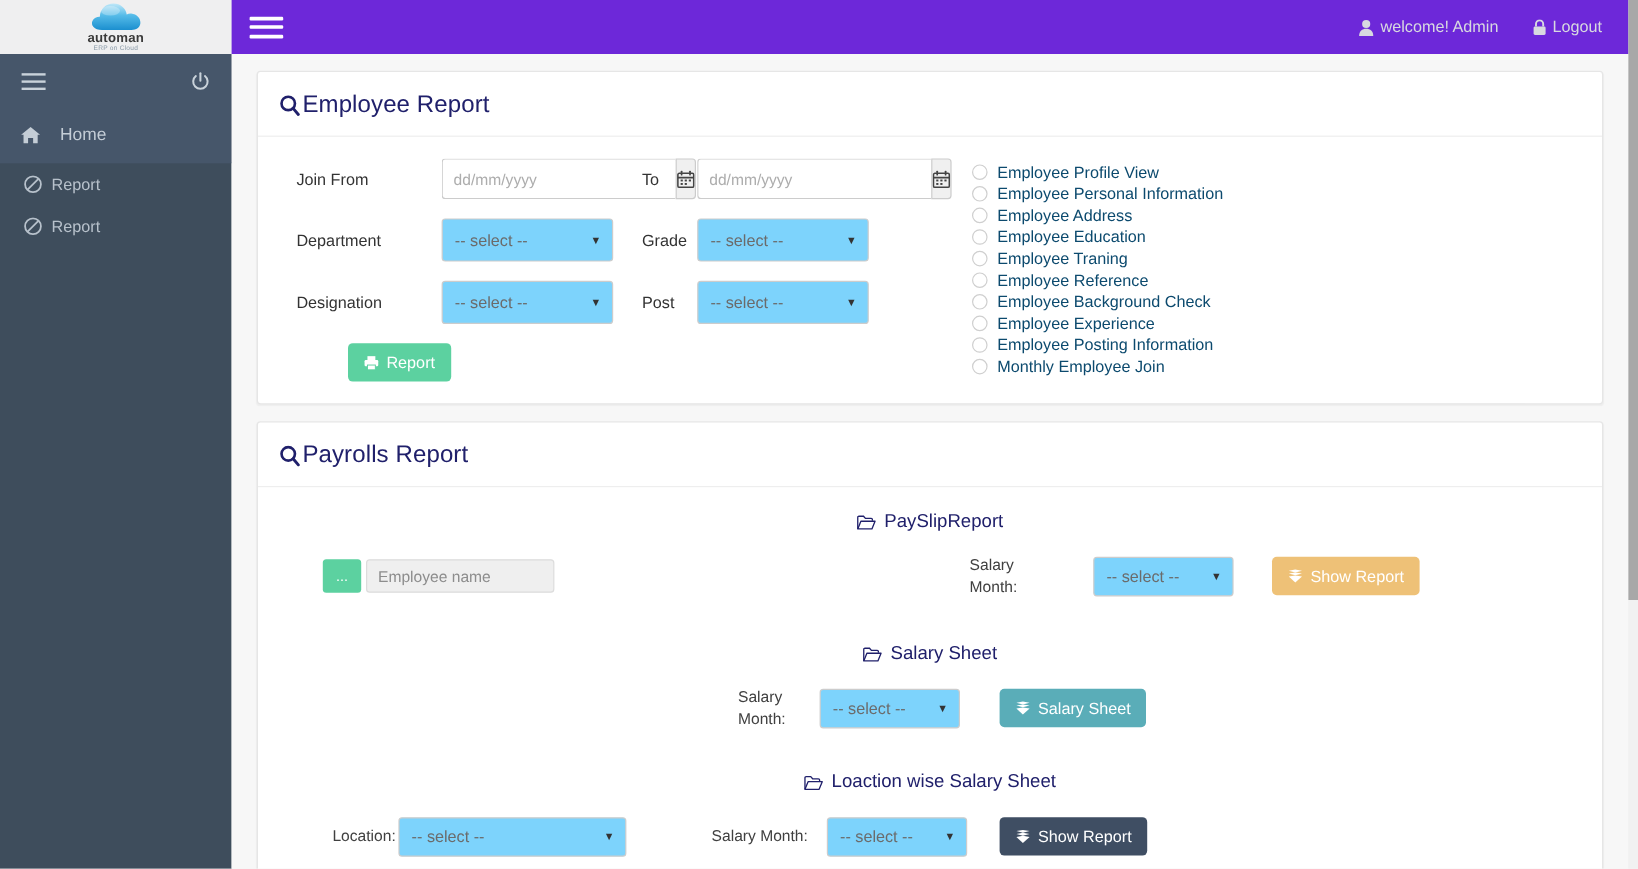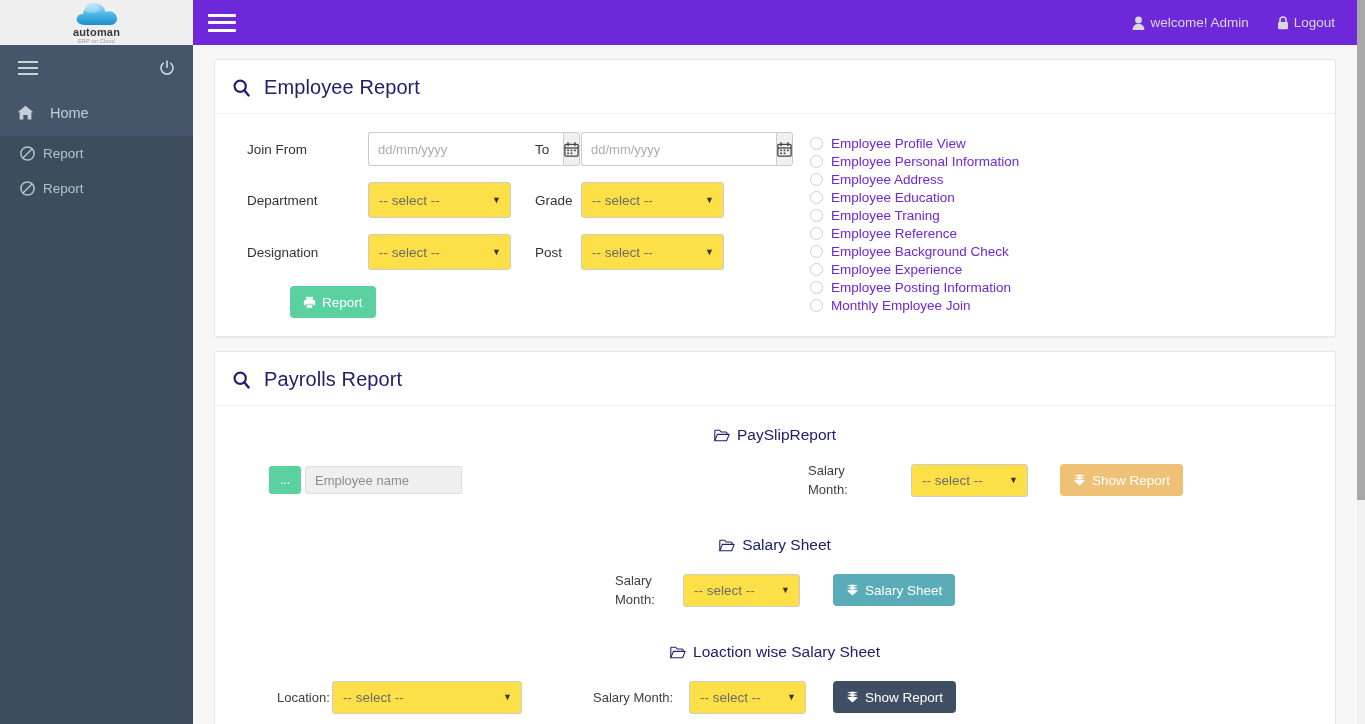--- a/index.html
+++ b/index.html
@@ -99,21 +99,21 @@
   .card {
     background: #ffffff;
     border: 1px solid #e6e6e6;
     border-radius: 3px;
     box-shadow: 0 1px 1px rgba(0,0,0,.04);
     margin-bottom: 14px;
   }
   .card-head {
     padding: 16px 18px 14px 18px;
     border-bottom: 1px solid #eeeeee;
-    display: flex; align-items: center; gap: 14px;
+    display: flex; align-items: center; gap: 2px;
   }
   .card-title {
     color: #20206b; font-size: 20px; font-weight: normal;
     letter-spacing: .1px;
   }
   .search-ico { color: #20206b; display: flex; align-items: center; }
   .card-body { padding: 18px 18px 18px 18px; }
 
   
   .emp-grid { display: flex; }
@@ -131,37 +131,37 @@
   }
   .date-input::placeholder { color: #adadad; }
   .date-btn {
     width: 40px; border: 1px solid #cccccc; border-radius: 0 3px 3px 0;
     background: #f0f0f0; display: flex; align-items: center; justify-content: center;
     cursor: pointer; color: #444;
   }
 
   .sel {
     position: relative; width: 143px; height: 36px;
-    border: 1px solid #cccccc; border-radius: 3px; background: #fde047;
+    border: 1px solid #cccccc; border-radius: 3px; background: #7dd3fc;
     display: flex; align-items: center; padding: 0 10px;
     font-size: 13.5px; color: #6b6b6b; cursor: pointer;
   }
   .sel .caret {
     position: absolute; right: 9px; top: 50%; transform: translateY(-50%);
     font-size: 9px; color: #333;
   }
 
   
   .radio-col { padding-top: 2px; padding-left: 12px; }
   .radio-row { display: flex; align-items: center; gap: 8px; margin-bottom: 0px; height: 18px; cursor: pointer; }
   .radio-dot {
     width: 13px; height: 13px; border-radius: 50%;
     border: 1px solid #cfcfcf; background: #fff; flex: 0 0 13px;
   }
-  .radio-label { font-size: 13.5px; color: #6d28d9; }
+  .radio-label { font-size: 13.5px; color: #0c4a6e; }
 
   
   .btn {
     display: inline-flex; align-items: center; gap: 6px;
     border: none; border-radius: 4px; cursor: pointer;
     font-size: 13.5px; color: #ffffff;
     font-family: "Liberation Sans", sans-serif;
     padding: 0 13px; height: 32px;
   }
   .btn-green { background: #5cd1a0; }

